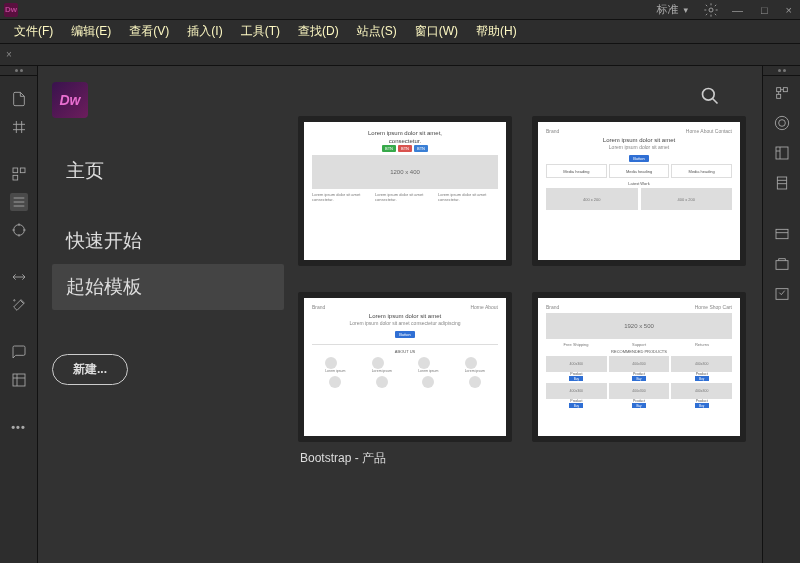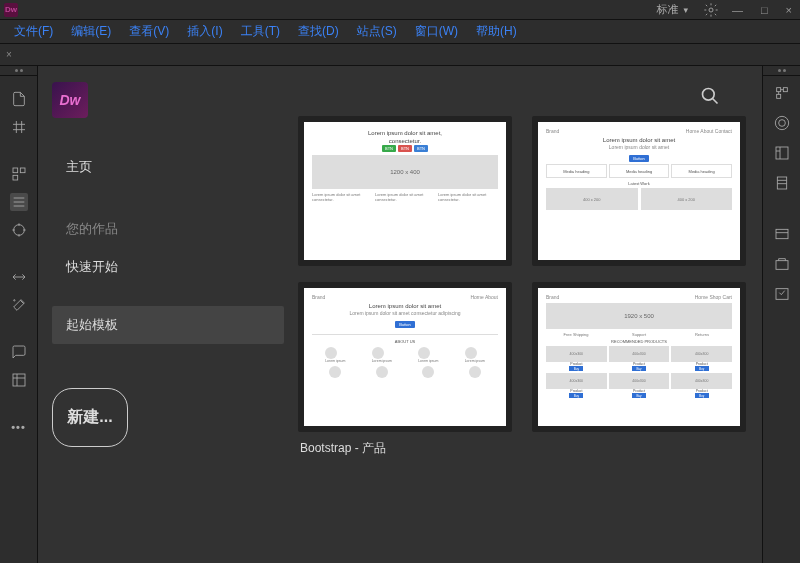--- a/index.html
+++ b/index.html
@@ -10,21 +10,21 @@
 .titlebar-left { display: flex; align-items: center; }
 .dw-tiny { width: 14px; height: 14px; background: #5a0f3f; display: flex; align-items: center; justify-content: center; font-size: 8px; font-weight: bold; color: #b94593; border-radius: 2px; }
 .titlebar-right { display: flex; align-items: center; gap: 8px; font-size: 11px; color: #aaa; }
 .titlebar-drop { display: flex; align-items: center; gap: 2px; padding: 16px 6px; cursor: pointer; }
 .chevdown::after { content: "▾"; font-size: 9px; margin-left: 3px; }
 .win-controls { display: flex; gap: 10px; color: #999; font-size: 11px; }
 .win-btn { cursor: pointer; padding: 0 4px; }
 
 
 .menubar { height: 24px; background: #2d2d2d; display: flex; align-items: center; padding: 0 6px; gap: 2px; border-bottom: 1px solid #111; font-size: 12px; }
-.menu-item { padding: 2px 8px; cursor: pointer; color: #3b82f6; }
+.menu-item { padding: 2px 8px; cursor: pointer; color: #fef9c3; }
 
 
 .toolbar { height: 22px; background: #2d2d2d; border-bottom: 1px solid #111; display: flex; align-items: center; padding: 0 6px; font-size: 10px; color: #888; }
 .tb-x { cursor: pointer; }
 
 
 .main { display: flex; height: 497px; }
 
 
 .left-rail { width: 38px; background: #2d2d2d; display: flex; flex-direction: column; border-right: 1px solid #111; }
@@ -38,34 +38,34 @@
 .rail-sep { height: 1px; background: #444; margin: 4px 6px; }
 .rail-dots { color: #aaa; font-weight: bold; letter-spacing: 1px; font-size: 11px; }
 
 
 .content { flex: 1; background: #323232; display: flex; position: relative; }
 
 
 .start-sidebar { width: 260px; padding: 16px 0 16px 14px; display: flex; flex-direction: column; }
 .dw-logo { width: 36px; height: 36px; background: linear-gradient(135deg, #39134d 0%, #6c1d5c 100%); border-radius: 4px; display: flex; align-items: center; justify-content: center; font-weight: 800; font-size: 14px; color: #e86fd0; font-style: italic; margin-bottom: 30px; }
 .nav-section { display: flex; flex-direction: column; margin-bottom: 24px; }
-.nav-link { padding: 10px 18px 10px 14px; font-size: 13px; color: #ddd; cursor: pointer; }
+.nav-link { padding: 10px 18px 10px 14px; font-size: 19px; color: #ddd; cursor: pointer; }
 .nav-link.dim { color: #888; }
-.nav-link.selected { background: #444; border-radius: 2px; margin-right: 14px; margin-top: 20px; }
+.nav-link.selected { background: #444; border-radius: 2px; margin-right: 14px; }
 
 .btn-group { display: flex; flex-direction: column; gap: 14px; margin-top: 20px; }
-.pill-btn { width: 76px; padding: 18px 0; border: 1.5px solid #ccc; border-radius: 20px; color: #ddd; font-size: 16px; font-weight: bold; text-align: center; cursor: pointer; background: transparent; }
+.pill-btn { width: 76px; padding: 6px 0; border: 1.5px solid #ccc; border-radius: 20px; color: #ddd; font-size: 12px; font-weight: bold; text-align: center; cursor: pointer; background: transparent; }
 
 
 .templates { flex: 1; padding: 0 12px 12px 0; overflow-y: auto; }
 .search-area { display: flex; justify-content: flex-end; padding: 20px 30px 10px 0; }
 .search-icon { width: 20px; height: 20px; cursor: pointer; }
 .search-icon svg { stroke: #ccc; fill: none; stroke-width: 2; }
 
-.tpl-grid { display: grid; grid-template-columns: 1fr 1fr; gap: 4px 20px; padding: 0 4px 0 0; }
+.tpl-grid { display: grid; grid-template-columns: 1fr 1fr; gap: 14px 20px; padding: 0 4px 0 0; }
 .tpl-item { display: flex; flex-direction: column; }
 .tpl-thumb { background: #222; padding: 6px; border-radius: 2px; height: 150px; display: flex; align-items: flex-start; justify-content: center; overflow: hidden; }
 .tpl-thumb-inner { background: #fff; width: 100%; height: 100%; padding: 6px 8px; font-size: 6px; color: #333; overflow: hidden; }
 .tpl-label { font-size: 12px; color: #ddd; padding: 8px 2px 4px; }
 
 
 .fk-header { display:flex; justify-content: space-between; font-size:5px; color:#888; margin-bottom:3px; }
 .fk-title { text-align:center; font-size:6px; color:#444; margin:2px 0 1px; }
 .fk-sub { text-align:center; font-size:5px; color:#888; margin-bottom:3px; }
 .fk-btns { display:flex; justify-content:center; gap:2px; margin-bottom:3px; }
@@ -206,21 +206,20 @@
     </div>
   </div>
 
   <div class="content">
     <div class="start-sidebar">
       <div class="dw-logo">Dw</div>
       <div class="nav-section">
         <div class="nav-link">主页</div>
       </div>
       <div class="nav-section">
-        <div class="nav-link dim">您的作品</div>
         <div class="nav-link">快速开始</div>
         <div class="nav-link selected">起始模板</div>
       </div>
       <div class="btn-group">
         <div class="pill-btn">新建...</div>
       </div>
     </div>
 
     <div class="templates">
       <div class="search-area">

